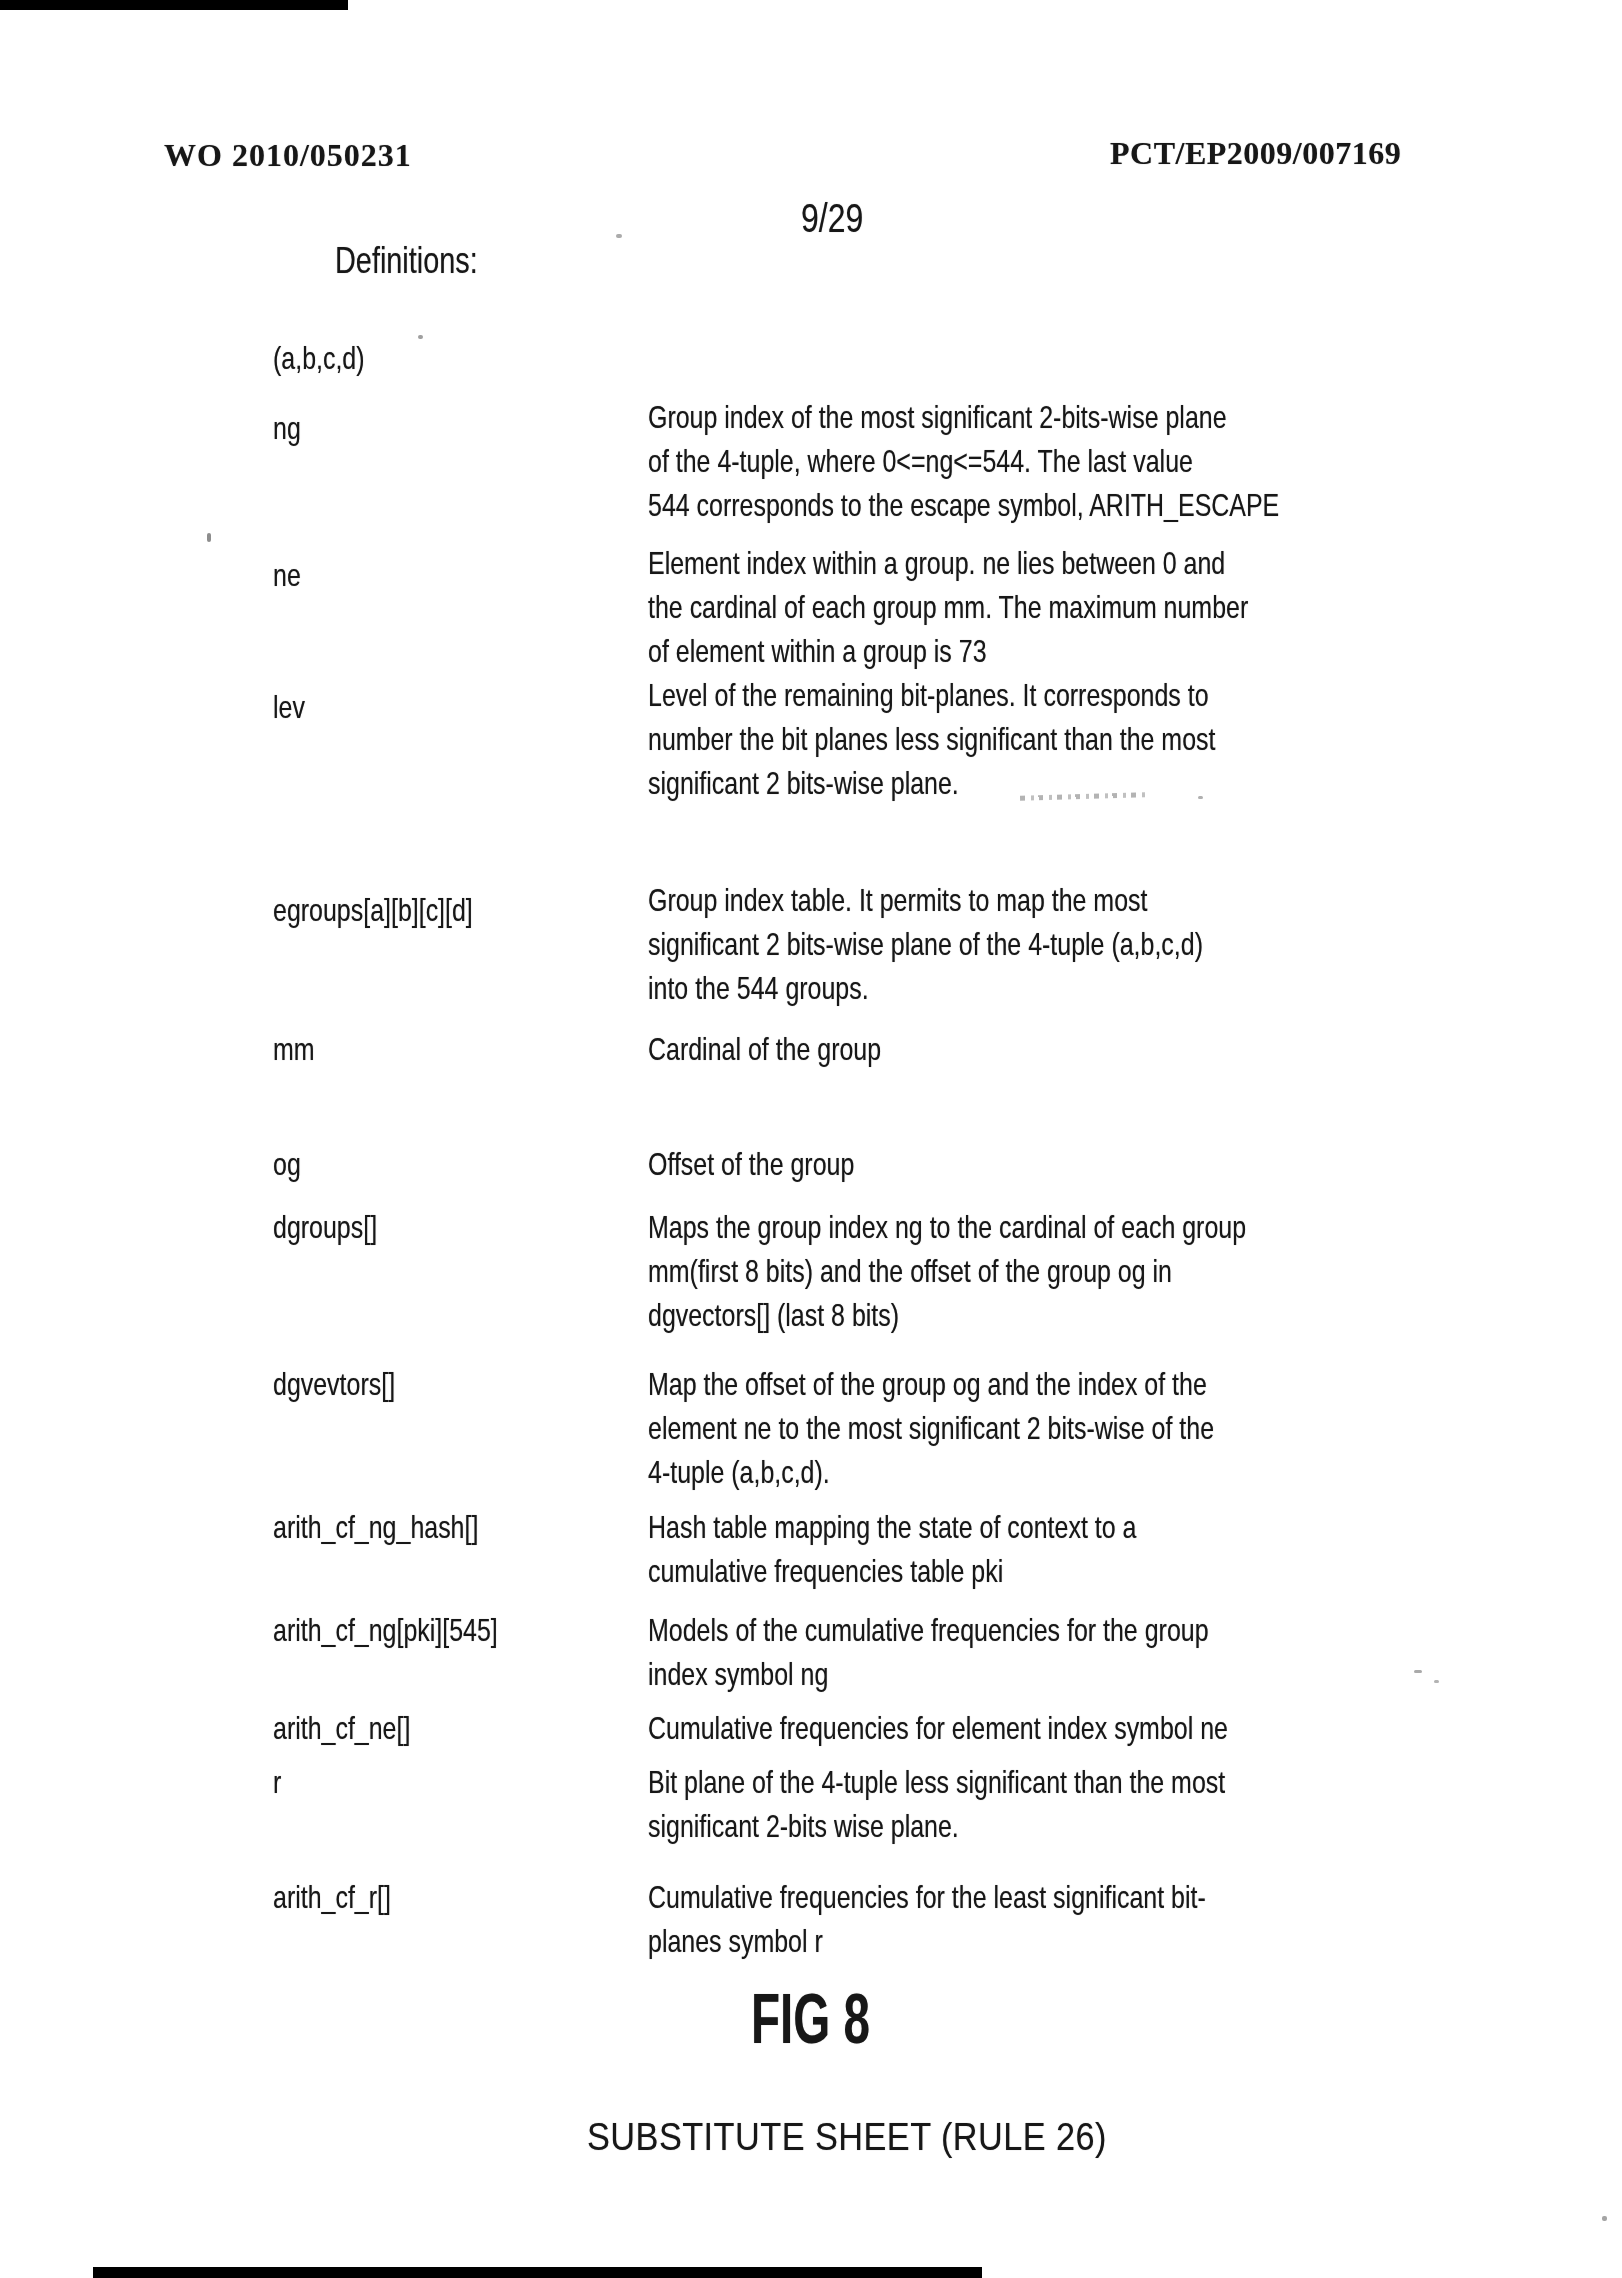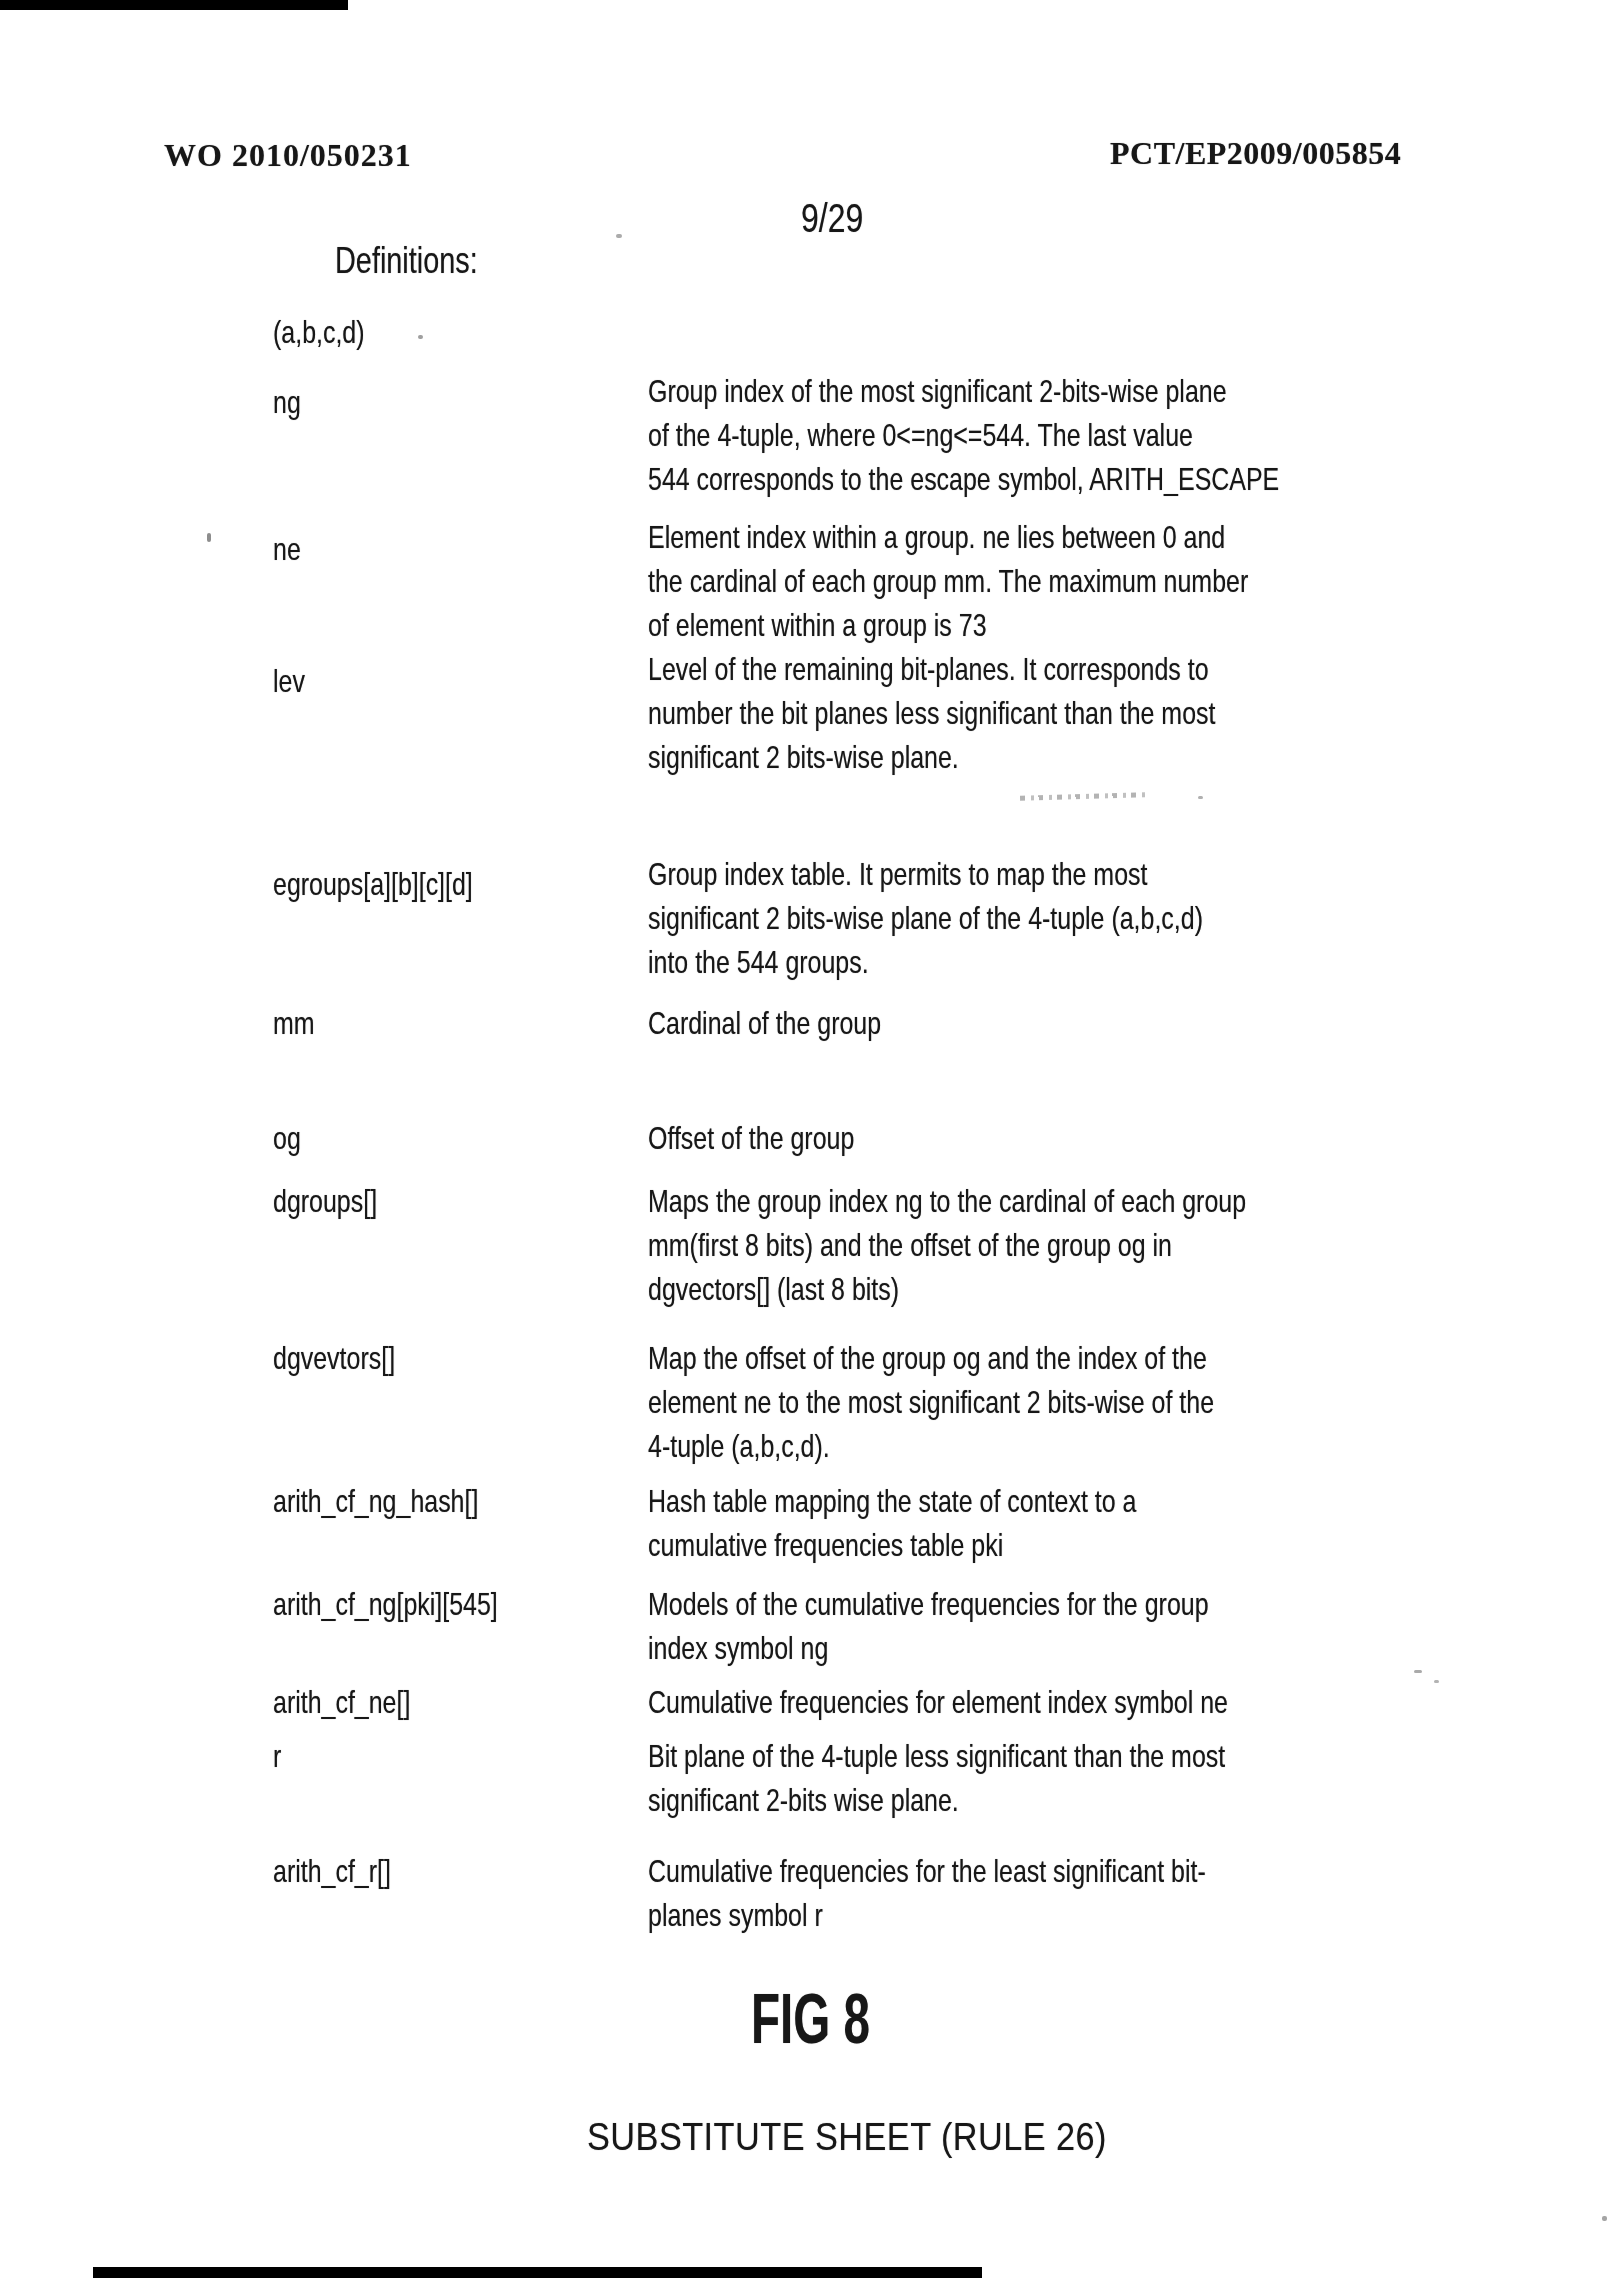--- a/index.html
+++ b/index.html
@@ -70,32 +70,32 @@
 </style>
 </head>
 <body>
 
 <div class="page">
 
   <div class="abs bar" id="bar-top"></div>
 
   <div class="abs hdr ink" id="header-left">WO 2010/050231</div>
 
-  <div class="abs hdr ink" id="header-right">PCT/EP2009/005854</div>
+  <div class="abs hdr ink" id="header-right">PCT/EP2009/007169</div>
 
   <div class="abs ink" id="page-number">
     <span class="cond">9/29</span>
   </div>
 
   <div class="abs ink" id="section-title">
     <span class="cond">Definitions:</span>
   </div>
 
   <div class="abs" id="definitions">
-      <div class="def-row" style="margin-bottom: 14.6px;">
+      <div class="def-row" style="margin-bottom: 14.6px; margin-top: 26px;">
         <div class="def-term ink"><span class="cond">(a,b,c,d)</span></div>
       </div>
       <div class="def-row" style="margin-bottom: 14.6px;">
         <div class="def-term ink" style="padding-top: 11.7px;"><span class="cond">ng</span></div>
         <div class="def-desc ink">
           <div class="def-line"><span class="cond">Group index of the most significant 2-bits-wise plane</span></div>
           <div class="def-line"><span class="cond">of the 4-tuple, where 0&lt;=ng&lt;=544. The last value</span></div>
           <div class="def-line"><span class="cond">544 corresponds to the escape symbol, ARITH_ESCAPE</span></div>
         </div>
       </div>

